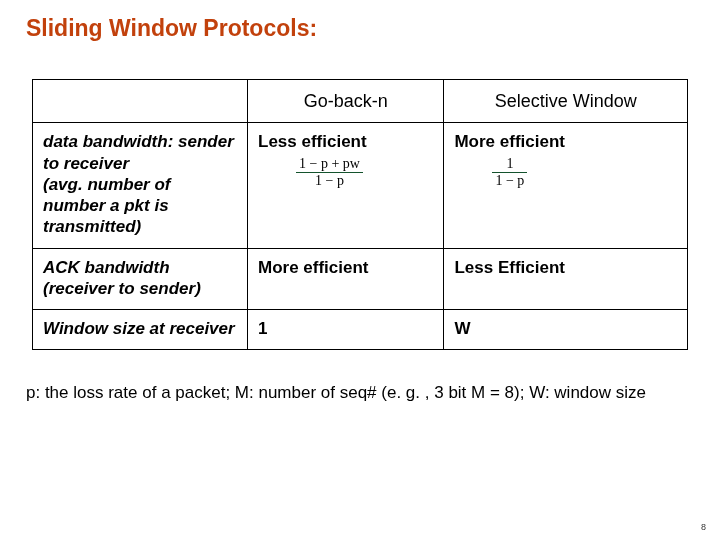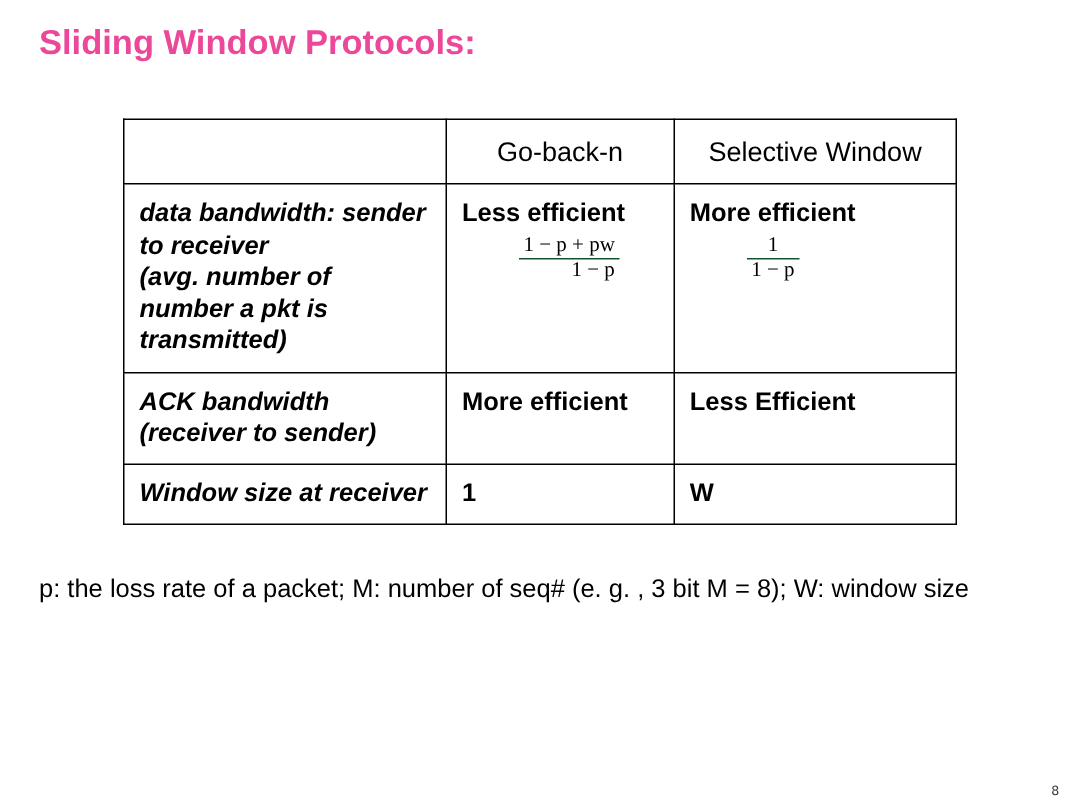--- a/index.html
+++ b/index.html
@@ -8,28 +8,28 @@
     height: 540px;
     background: #ffffff;
     font-family: Verdana, Geneva, sans-serif;
     position: relative;
     overflow: hidden;
   }
   .slide {
     padding: 14px 26px 0 26px;
   }
   .title {
-    color: #ec4899;
+    color: #c2410c;
     font-weight: bold;
     font-size: 23px;
     line-height: 1.25;
     margin-bottom: 36px;
   }
   table.comparison {
-    width: 556px;
+    width: 656px;
     border-collapse: collapse;
     margin: 0 auto;
     padding-left: 36px;
   }
   table.comparison th,
   table.comparison td {
     border: 1.5px solid #000;
     padding: 8px 10px 10px 10px;
     text-align: left;
     vertical-align: top;
@@ -70,21 +70,20 @@
     line-height: 1.05;
   }
   .frac .num {
     display: block;
     border-bottom: 1px solid #14532d;
     padding: 0 3px 1px 3px;
   }
   .frac .den {
     display: block;
     padding: 1px 3px 0 3px;
-    text-align: right;
   }
   .footnote {
     font-family: Liberation Sans, sans-serif;
     font-size: 17px;
     margin-top: 32px;
     line-height: 1.3;
   }
   .pagenum {
     position: absolute;
     bottom: 8px;

